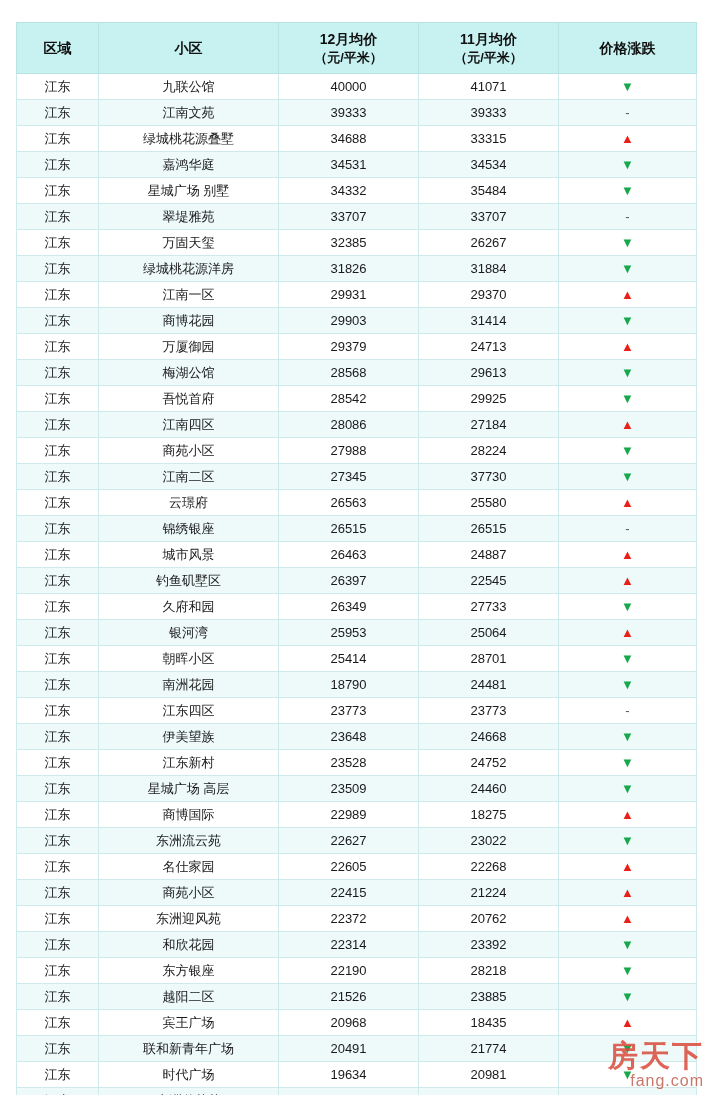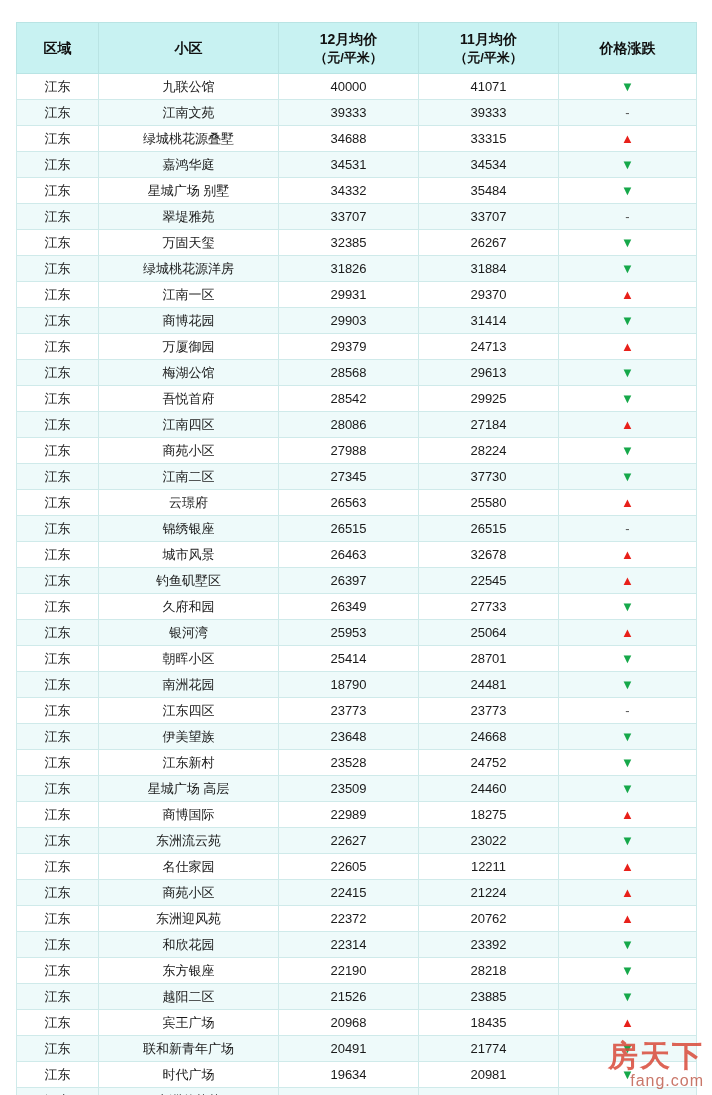--- a/index.html
+++ b/index.html
@@ -285,21 +285,21 @@
           <td class="region">江东</td>
           <td class="name">锦绣银座</td>
           <td class="num">26515</td>
           <td class="num">26515</td>
           <td class="trend"><span class="flat">-</span></td>
         </tr>
         <tr class="row-odd">
           <td class="region">江东</td>
           <td class="name">城市风景</td>
           <td class="num">26463</td>
-          <td class="num">32678</td>
+          <td class="num">24887</td>
           <td class="trend"><span class="up">▲</span></td>
         </tr>
         <tr class="row-even">
           <td class="region">江东</td>
           <td class="name">钓鱼矶墅区</td>
           <td class="num">26397</td>
           <td class="num">22545</td>
           <td class="trend"><span class="up">▲</span></td>
         </tr>
         <tr class="row-odd">
@@ -369,21 +369,21 @@
           <td class="region">江东</td>
           <td class="name">东洲流云苑</td>
           <td class="num">22627</td>
           <td class="num">23022</td>
           <td class="trend"><span class="down">▼</span></td>
         </tr>
         <tr class="row-odd">
           <td class="region">江东</td>
           <td class="name">名仕家园</td>
           <td class="num">22605</td>
-          <td class="num">12211</td>
+          <td class="num">22268</td>
           <td class="trend"><span class="up">▲</span></td>
         </tr>
         <tr class="row-even">
           <td class="region">江东</td>
           <td class="name">商苑小区</td>
           <td class="num">22415</td>
           <td class="num">21224</td>
           <td class="trend"><span class="up">▲</span></td>
         </tr>
         <tr class="row-odd">

